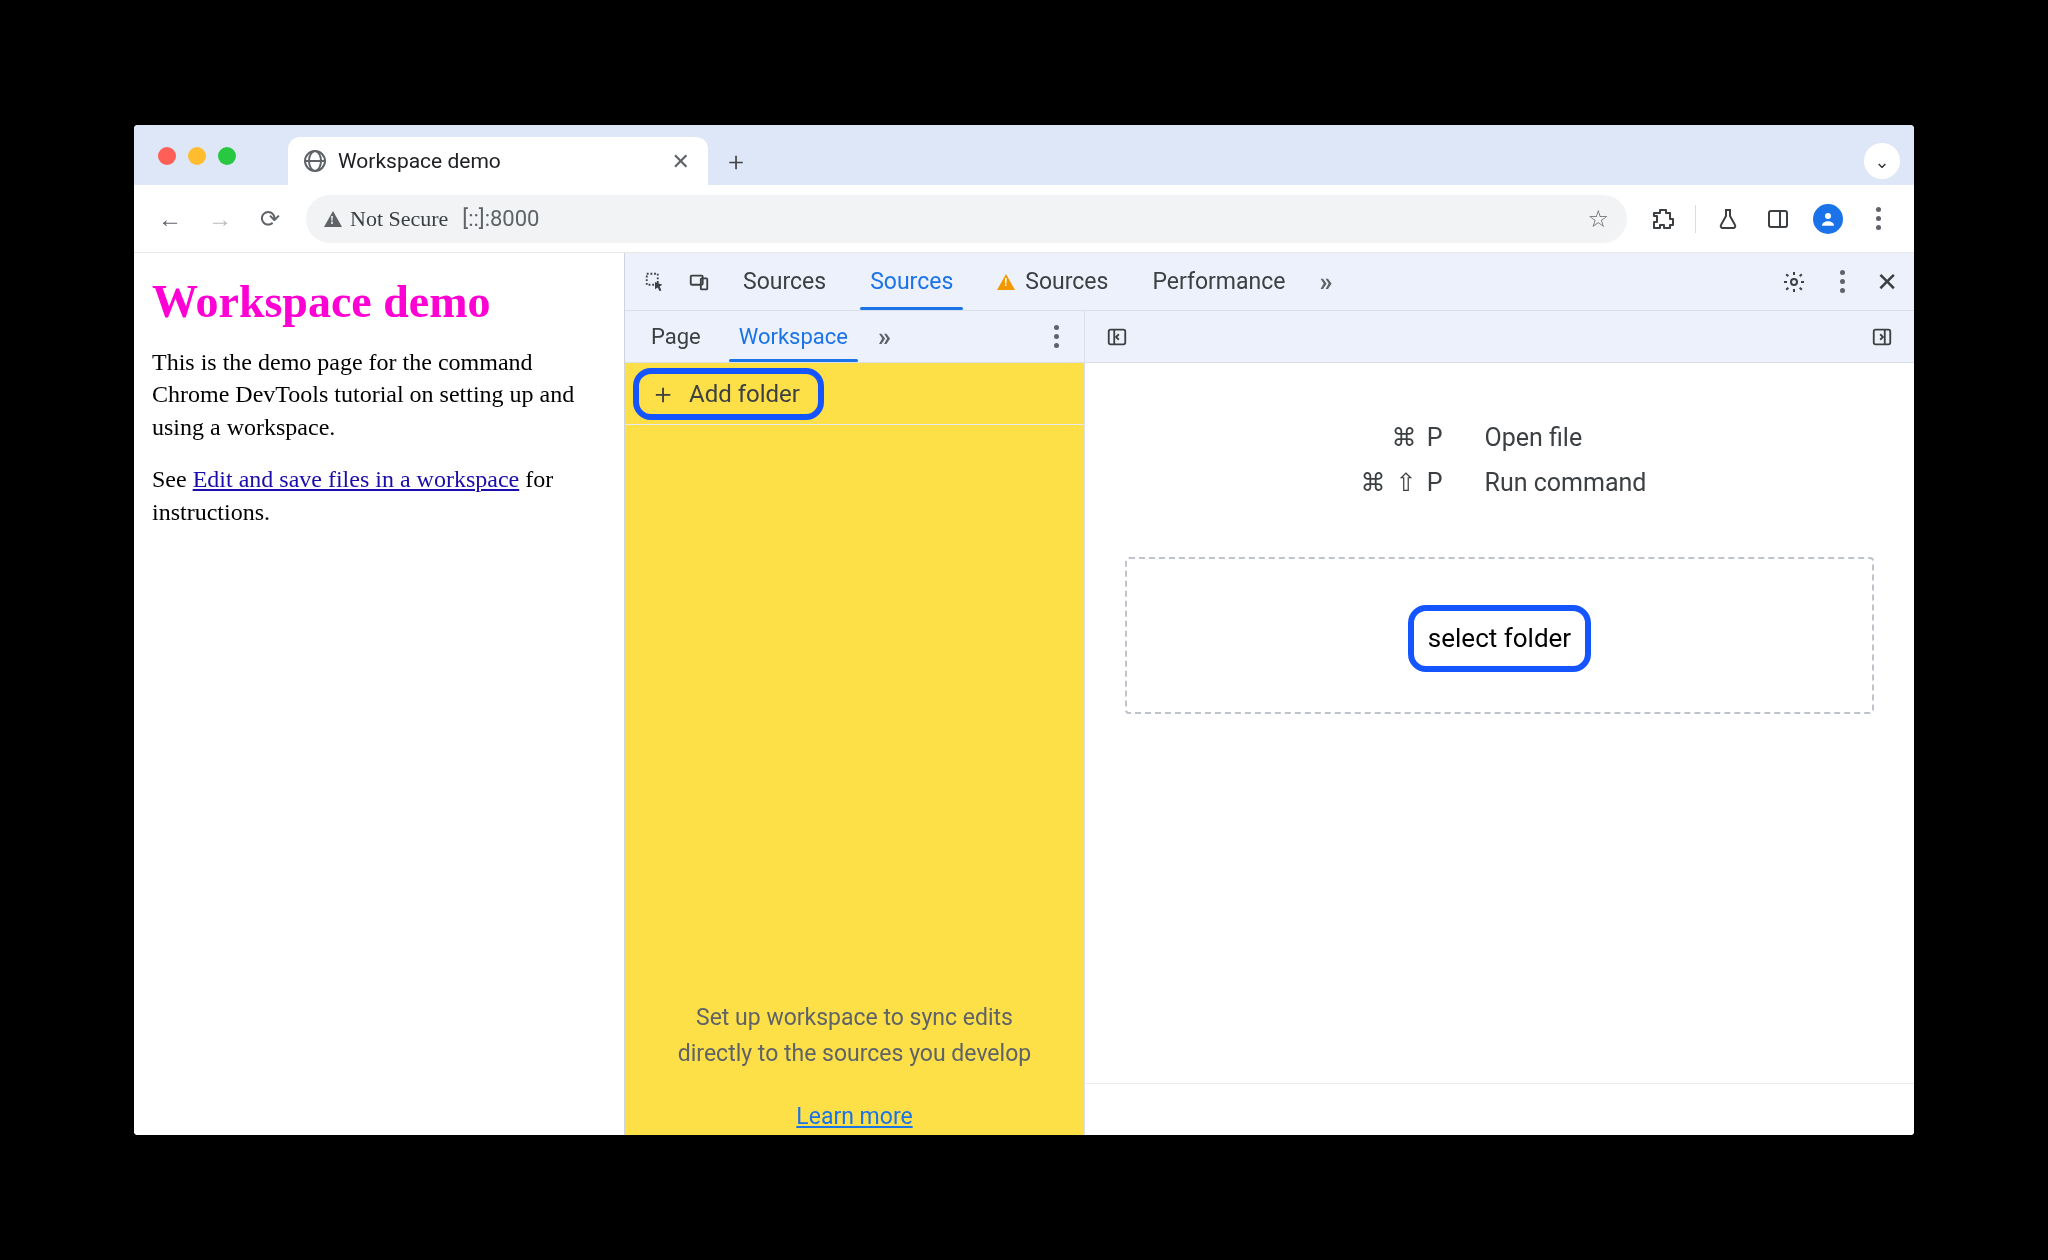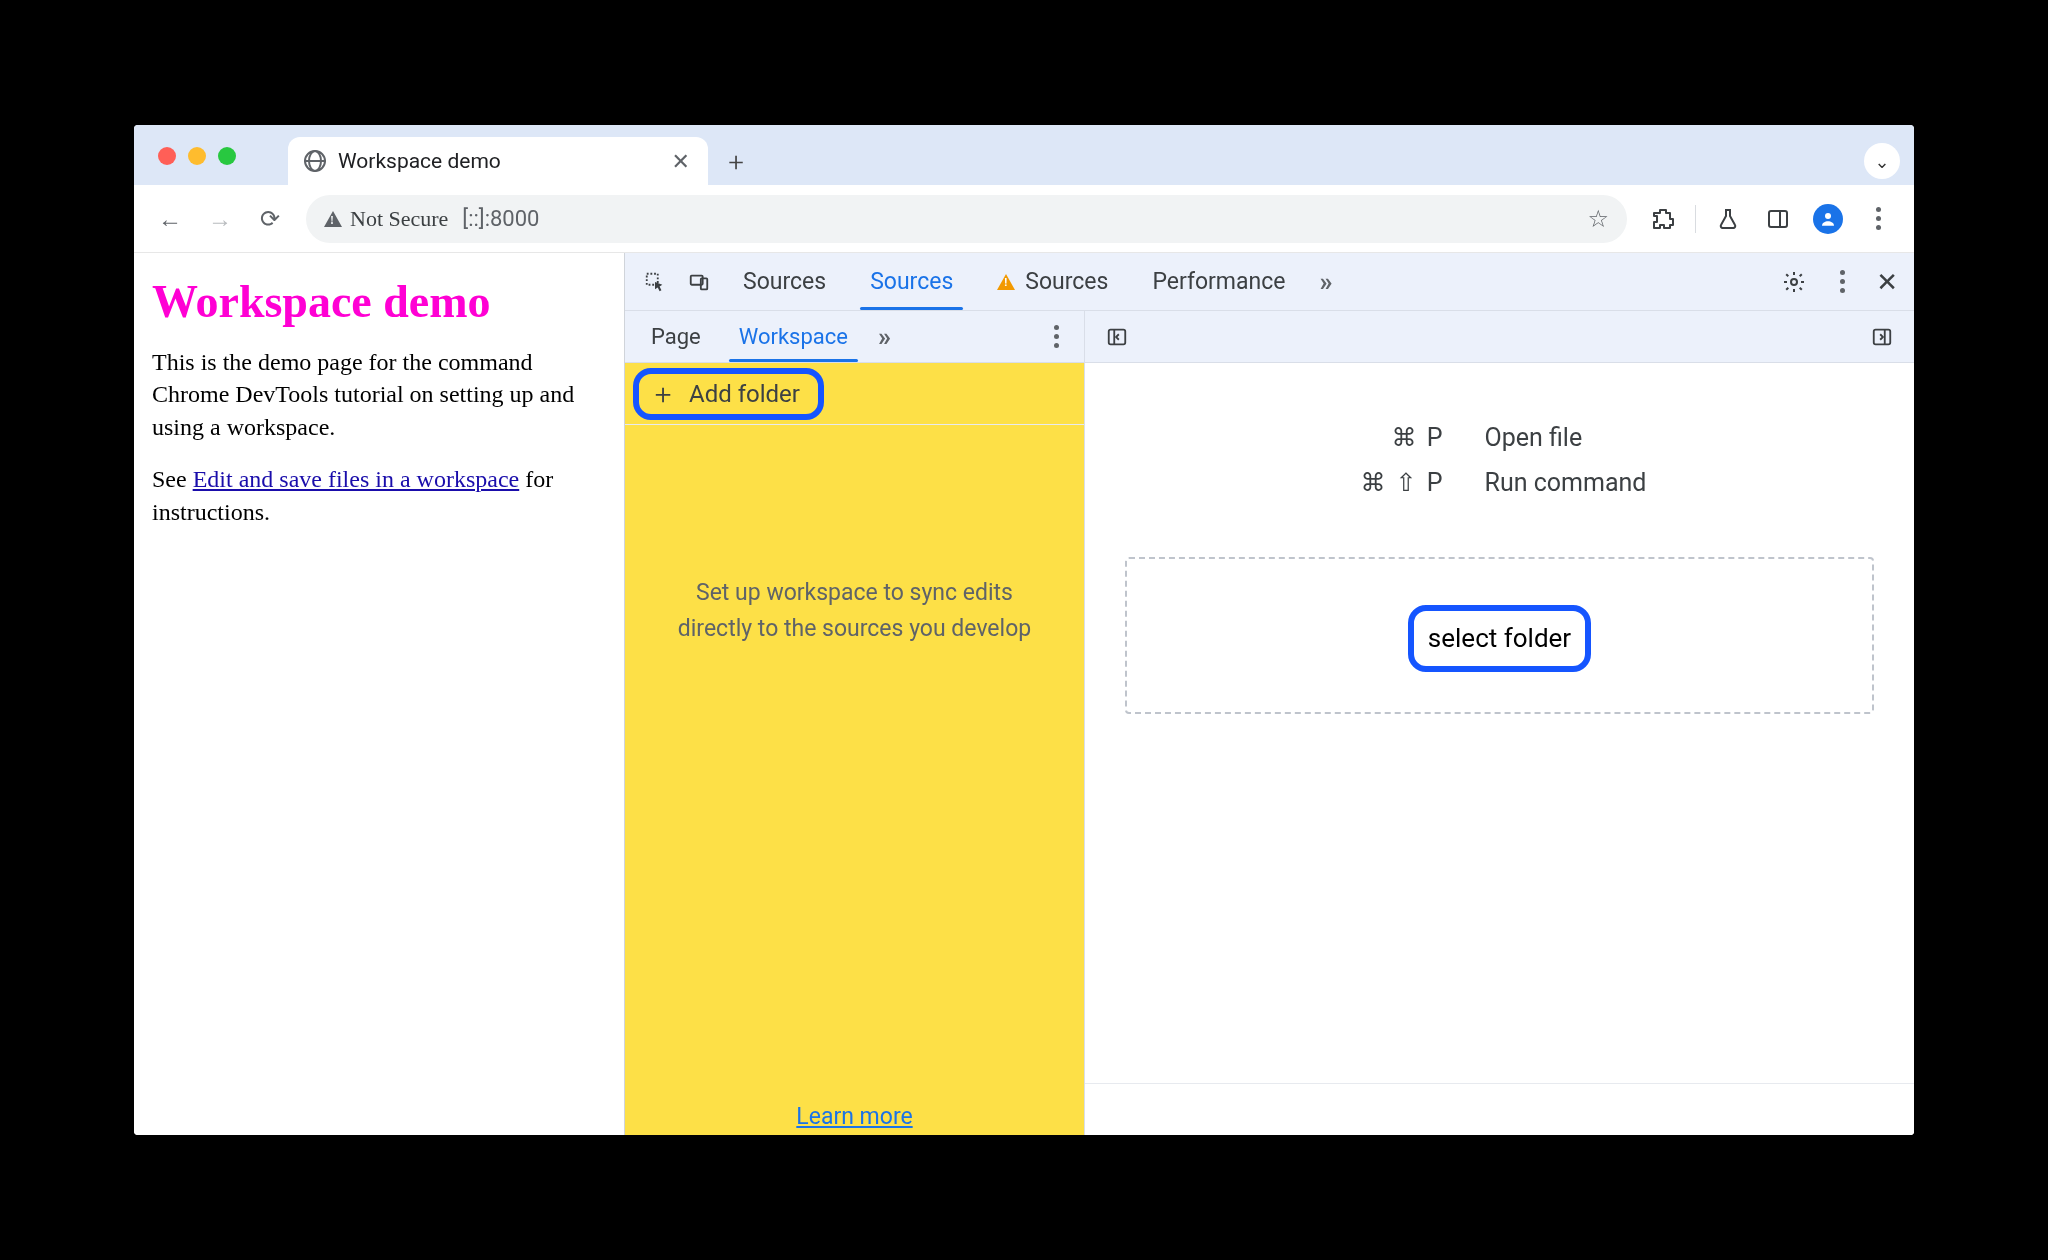--- a/index.html
+++ b/index.html
@@ -142,21 +142,21 @@
   .subtab.active::after{content:'';position:absolute;left:8px;right:8px;bottom:0;height:3px;background:#1a73e8;border-radius:2px}
   .add-folder-row{
     height:62px;border-bottom:1px solid #e7eaef;display:flex;align-items:center;
   }
   .add-folder{
     margin-left:8px;display:flex;align-items:center;gap:12px;font-size:24px;color:#3c4043;cursor:pointer;
     padding:6px 18px 6px 10px;border:6px solid #1555ff;border-radius:18px;
   }
   .add-folder .plus{font-size:28px;line-height:1;color:#3c4043;font-weight:400}
   .nav-helper{
-    flex:1;display:flex;flex-direction:column;align-items:center;justify-content:space-between;
+    flex:1;display:flex;flex-direction:column;align-items:center;justify-content:flex-end;
     padding:150px 40px 0;text-align:center;color:#5f6368;font-size:23px;line-height:1.55
   }
   .nav-helper a{color:#1a73e8;text-decoration:underline;display:inline-block;margin-top:28px;font-size:23px}
 
   .editor-pane{flex:1;display:flex;flex-direction:column;min-width:0}
   .editor-top{
     height:52px;background:#ecf1fb;border-bottom:1px solid #d9dee8;display:flex;align-items:center;padding:0 12px;justify-content:space-between
   }
   .panel-toggle svg{width:22px;height:22px;stroke:#3c4043;fill:none;stroke-width:2}
   .editor-body{flex:1;display:flex;flex-direction:column;overflow:auto;padding-top:60px}

